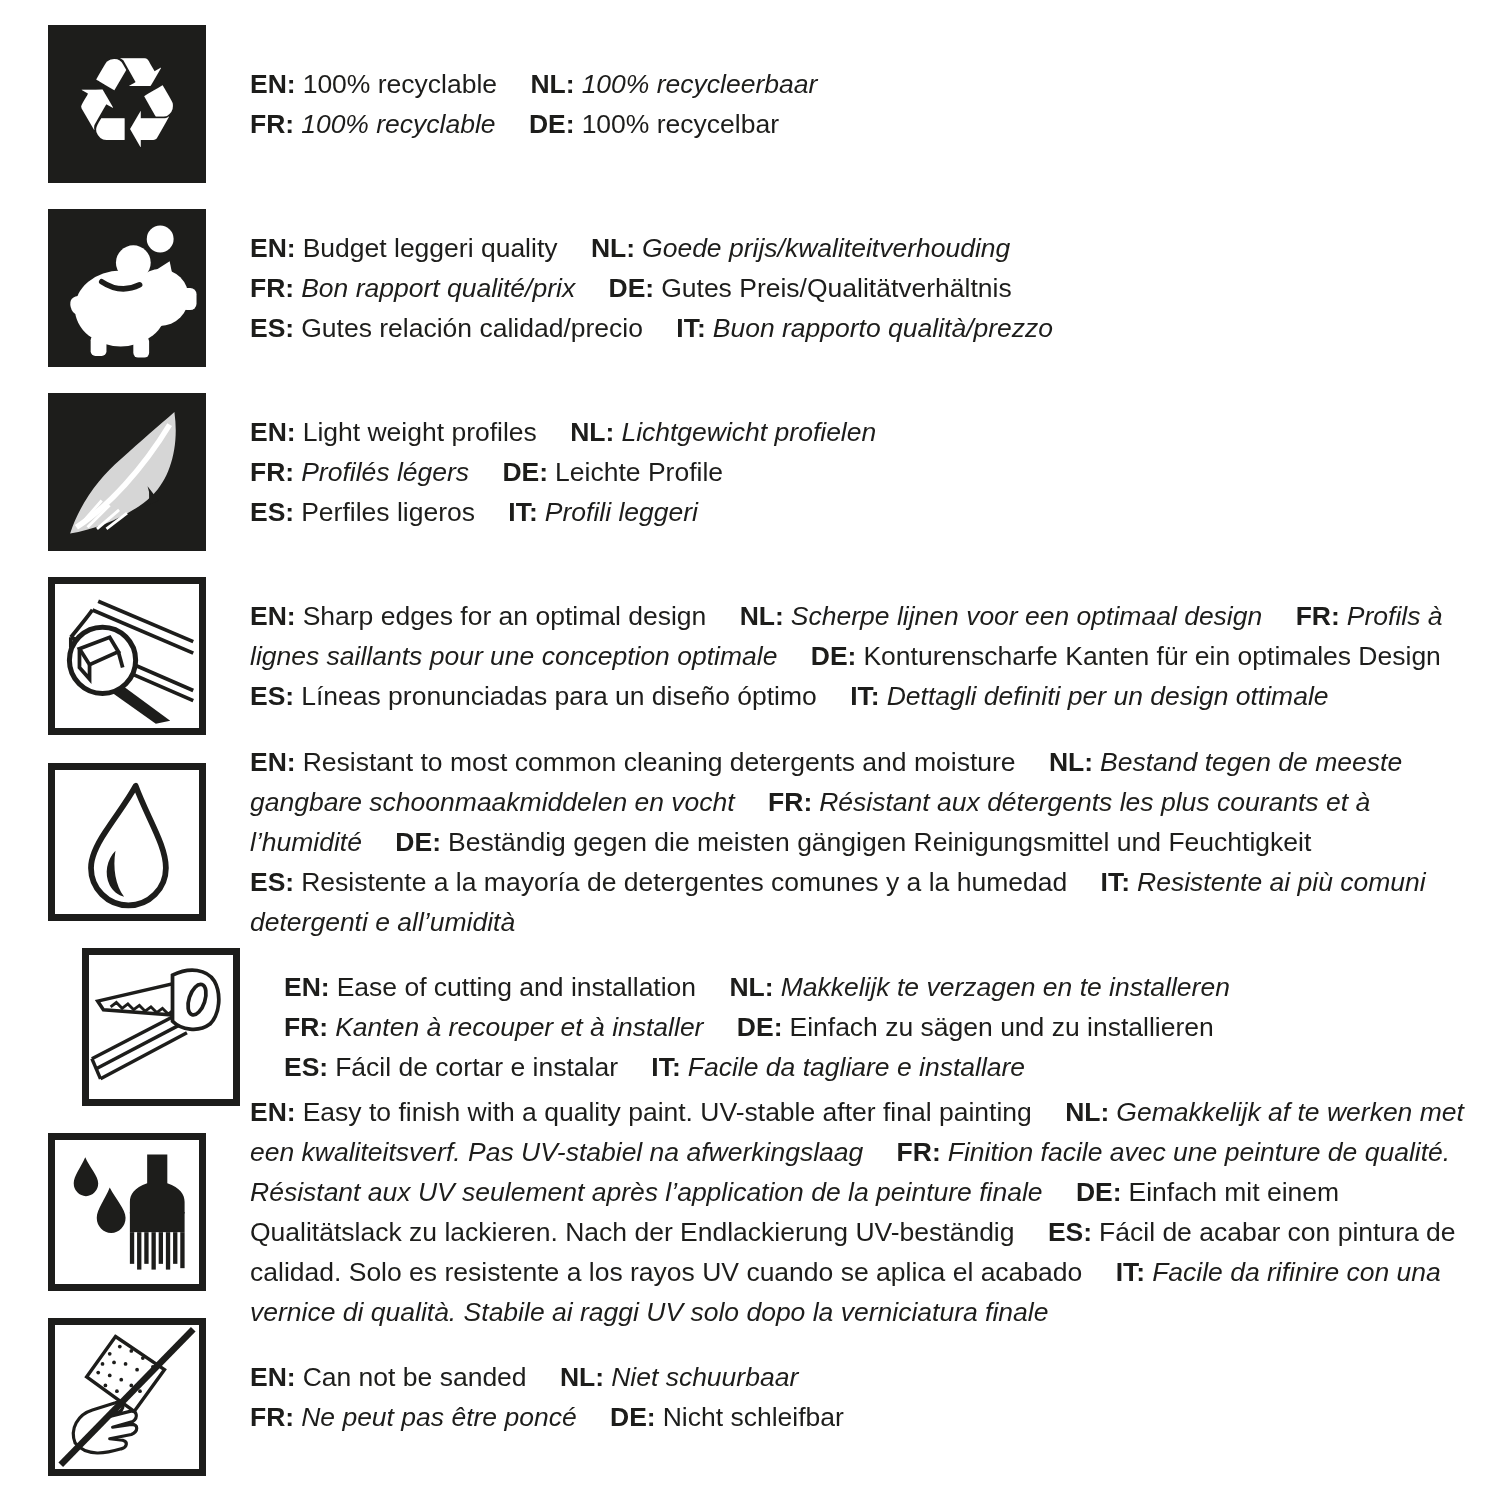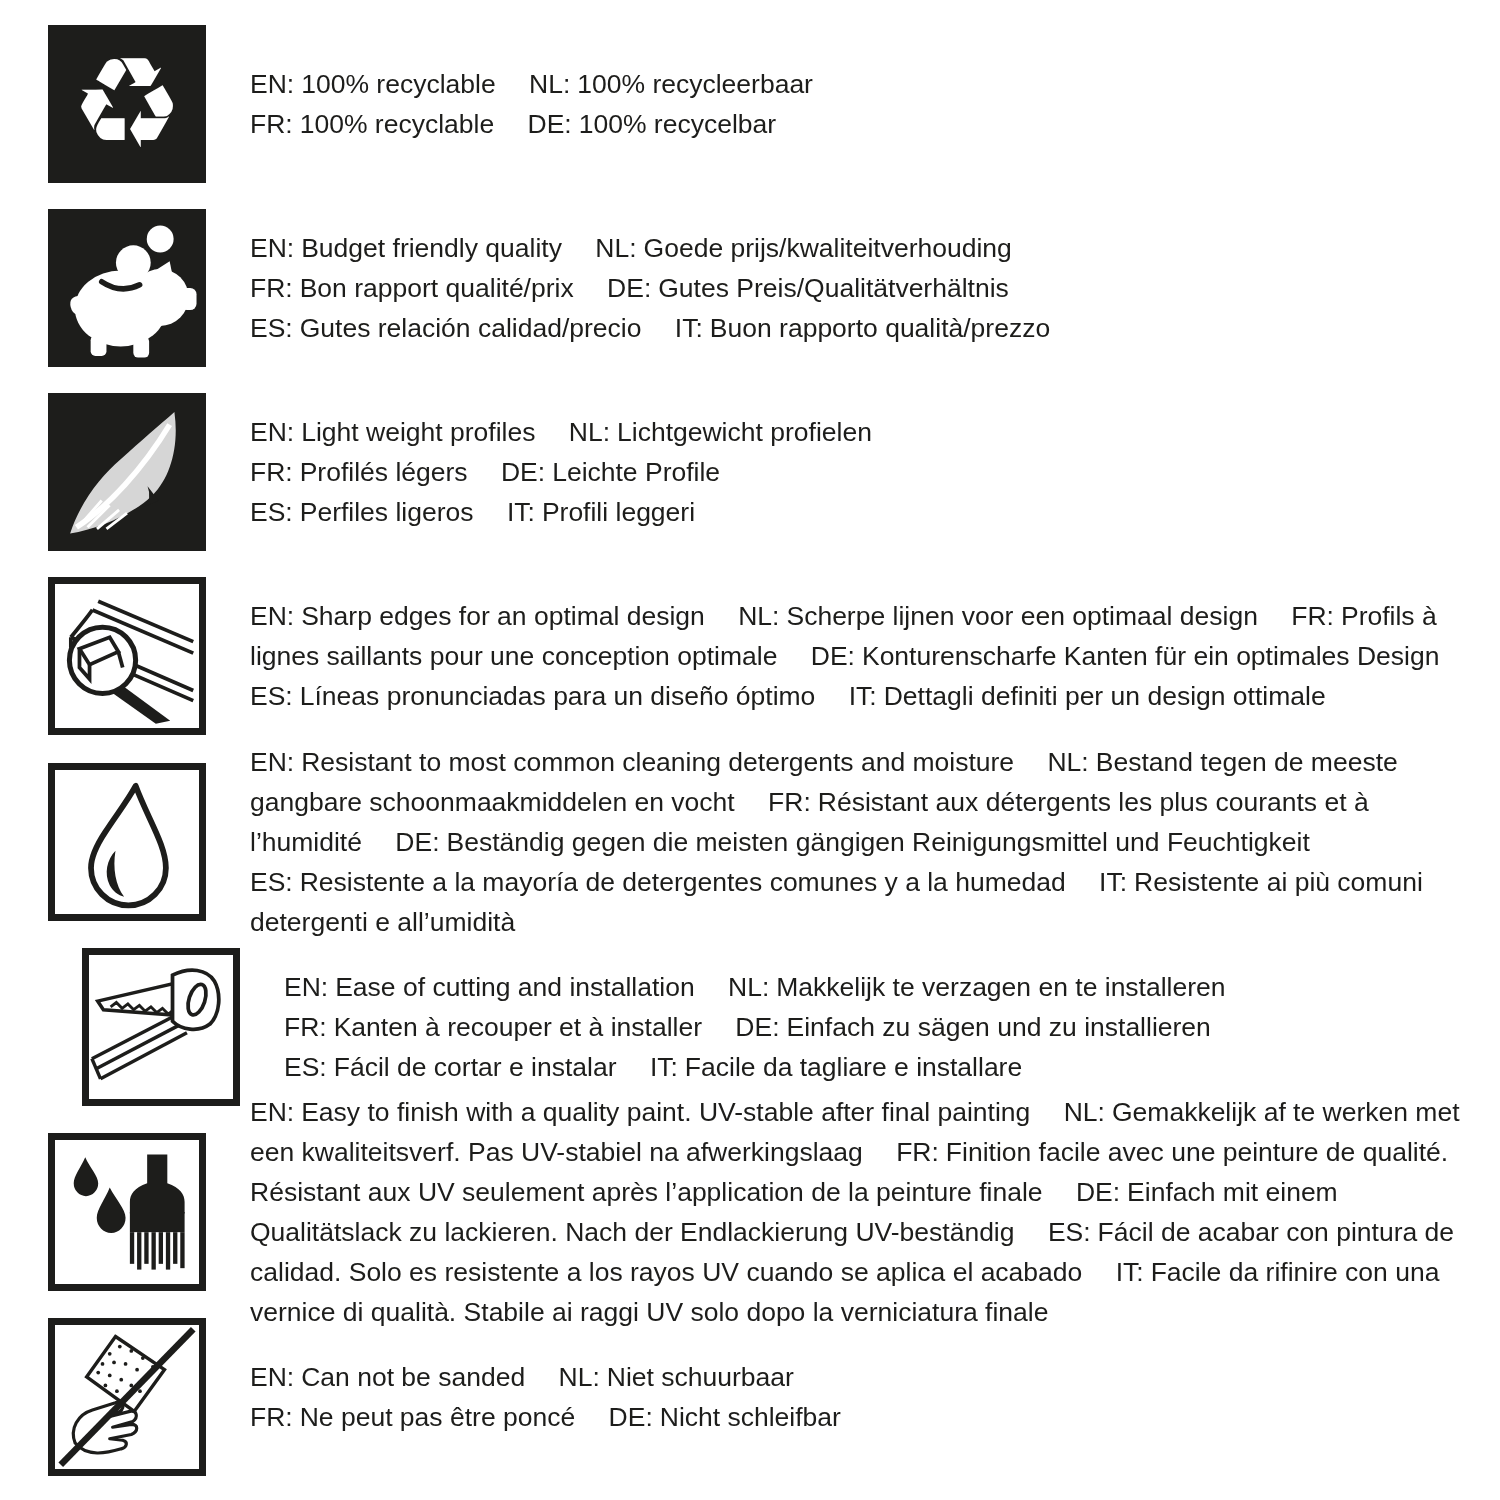--- a/index.html
+++ b/index.html
@@ -8,22 +8,22 @@
   .row{position:absolute;left:0;width:100%;height:158px;}
   .icon-box{position:absolute;left:48px;top:0;width:158px;height:158px;margin:0;box-sizing:border-box;}
   .icon-box.dark{background:#1d1d1b;}
   .icon-box.light{background:#ffffff;border:7px solid #1d1d1b;}
   .icon-box svg{display:block;width:100%;height:100%;}
   .glyph{display:flex;align-items:center;justify-content:center;width:100%;height:100%;
          color:#ffffff;font-size:126px;line-height:1;font-family:"DejaVu Sans",sans-serif;}
   .text-block{position:absolute;left:250px;top:79px;width:1245px;transform:translateY(-50%);
               font-size:26.5px;line-height:40px;color:#1d1d1b;}
   .entry{margin-right:26px;}
-  .lang{font-weight:normal;margin-right:7px;}
-  .italic{}
+  .lang{font-weight:bold;margin-right:7px;}
+  .italic{font-style:italic;}
 </style>
 </head>
 <body>
 
 <main class="sheet">
   <section>
       <article class="row" style="top: 25px;">
         <figure class="icon-box dark">
           <span class="glyph">♻</span>
         </figure>
@@ -43,21 +43,21 @@
       <circle cx="71" cy="56" r="18"></circle>
       <rect x="84" y="50" width="10" height="14" rx="4"></rect>
       <rect x="27" y="80" width="10" height="13" rx="3"></rect>
       <rect x="54" y="81" width="10" height="13" rx="3"></rect>
       <path d="M19,55 q-7,1 -4,9 q2,4 7,3 z"></path>
     </g>
     <path d="M34,46 Q46,54 58,48" stroke="#1d1d1b" stroke-width="3.5" fill="none" stroke-linecap="round"></path>
   </svg>
         </figure>
         <div class="text-block">
-          <div><span class="entry"><span class="lang">EN:</span><span class="txt">Budget friendly quality</span></span> <span class="entry"><span class="lang">NL:</span><span class="txt italic">Goede prijs/kwaliteitverhouding</span></span></div>
+          <div><span class="entry"><span class="lang">EN:</span><span class="txt">Budget leggeri quality</span></span> <span class="entry"><span class="lang">NL:</span><span class="txt italic">Goede prijs/kwaliteitverhouding</span></span></div>
           <div><span class="entry"><span class="lang">FR:</span><span class="txt italic">Bon rapport qualité/prix</span></span> <span class="entry"><span class="lang">DE:</span><span class="txt">Gutes Preis/Qualitätverhältnis</span></span></div>
           <div><span class="entry"><span class="lang">ES:</span><span class="txt">Gutes relación calidad/precio</span></span> <span class="entry"><span class="lang">IT:</span><span class="txt italic">Buon rapporto qualità/prezzo</span></span></div>
         </div>
       </article>
       <article class="row" style="top: 393px;">
         <figure class="icon-box dark">
           <svg viewBox="0 0 100 100">
     <path fill="#d6d6d6" d="M14,89 C20,70 33,53 46,42 C59,30 71,20 80,12 C83,33 78,53 66,65 C53,77 32,86 14,89 Z"></path>
     <path d="M18,85 C38,72 60,48 77,20" stroke="#ffffff" stroke-width="3.5" fill="none"></path>
     <g stroke="#ffffff" stroke-width="1.8">

